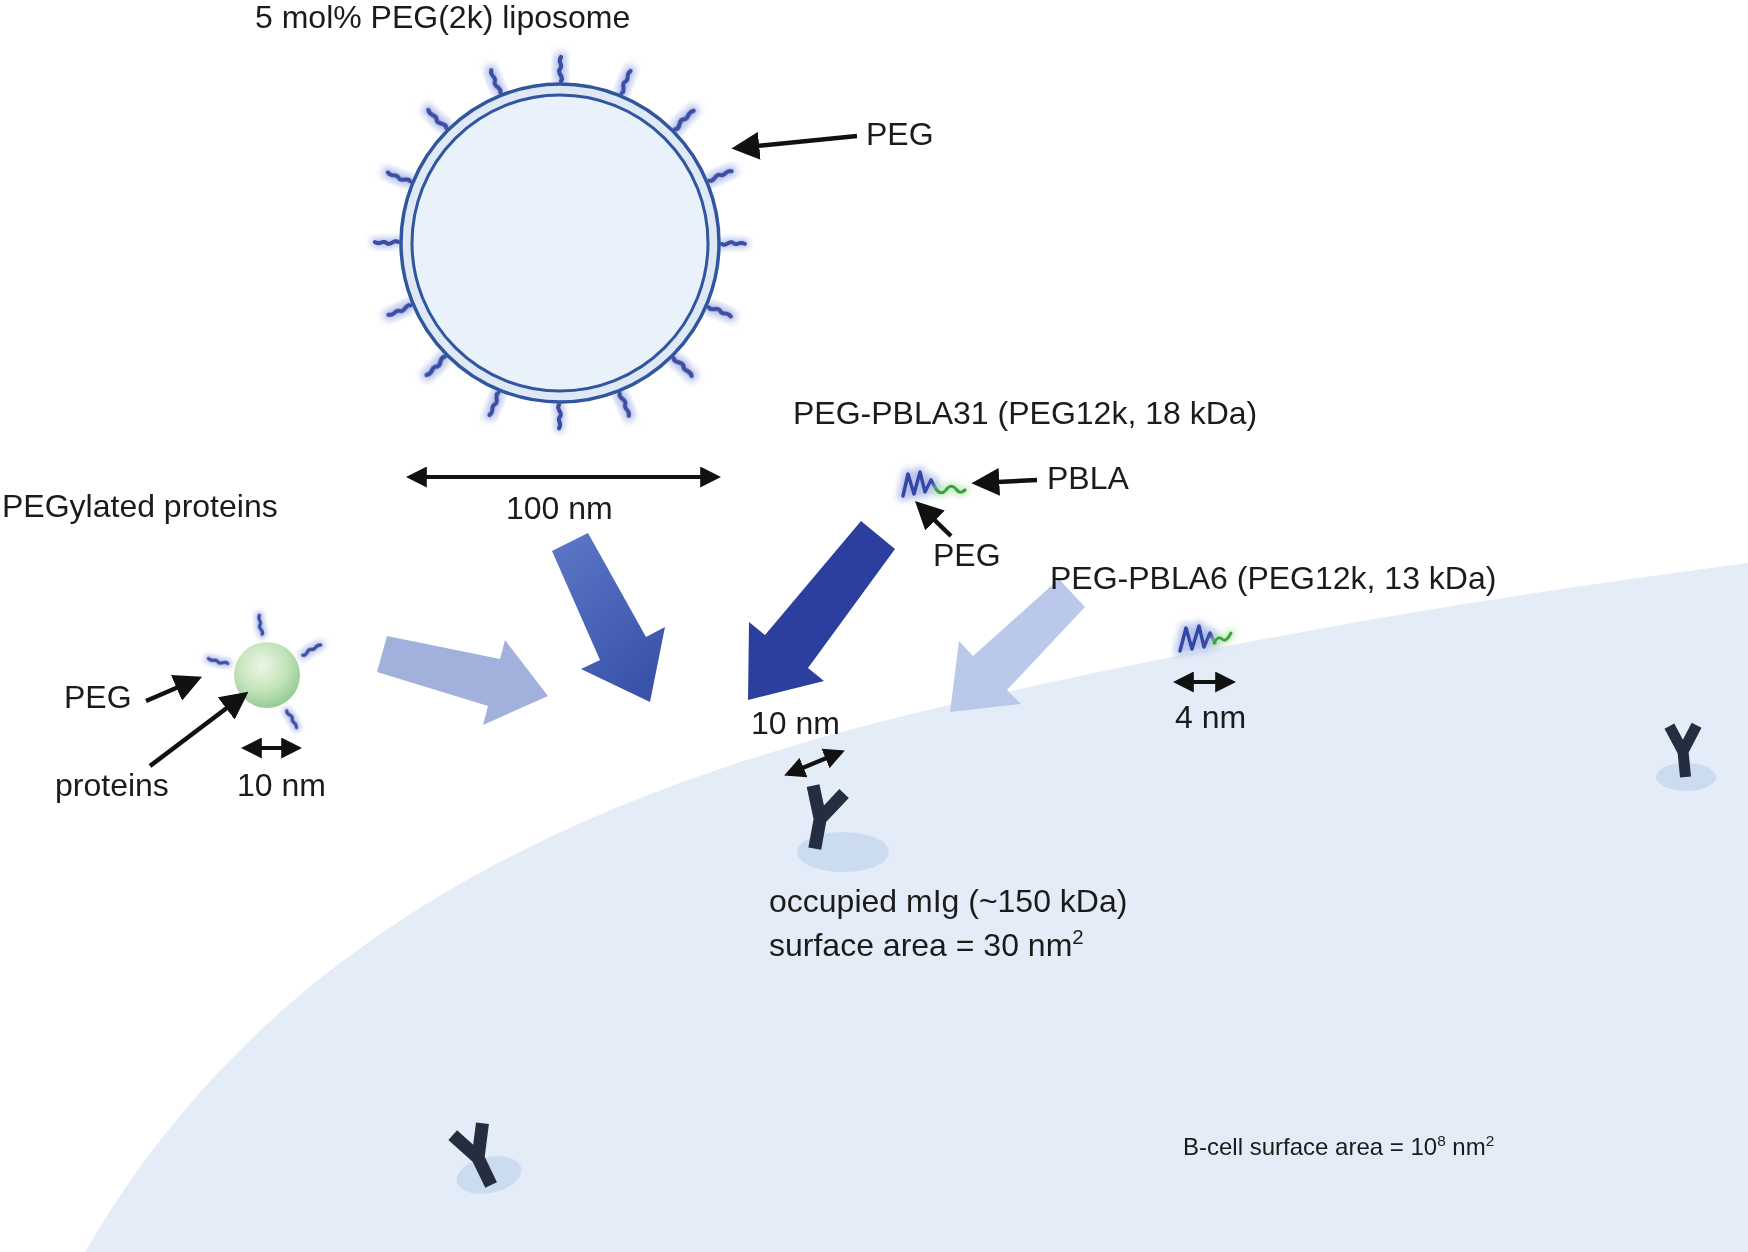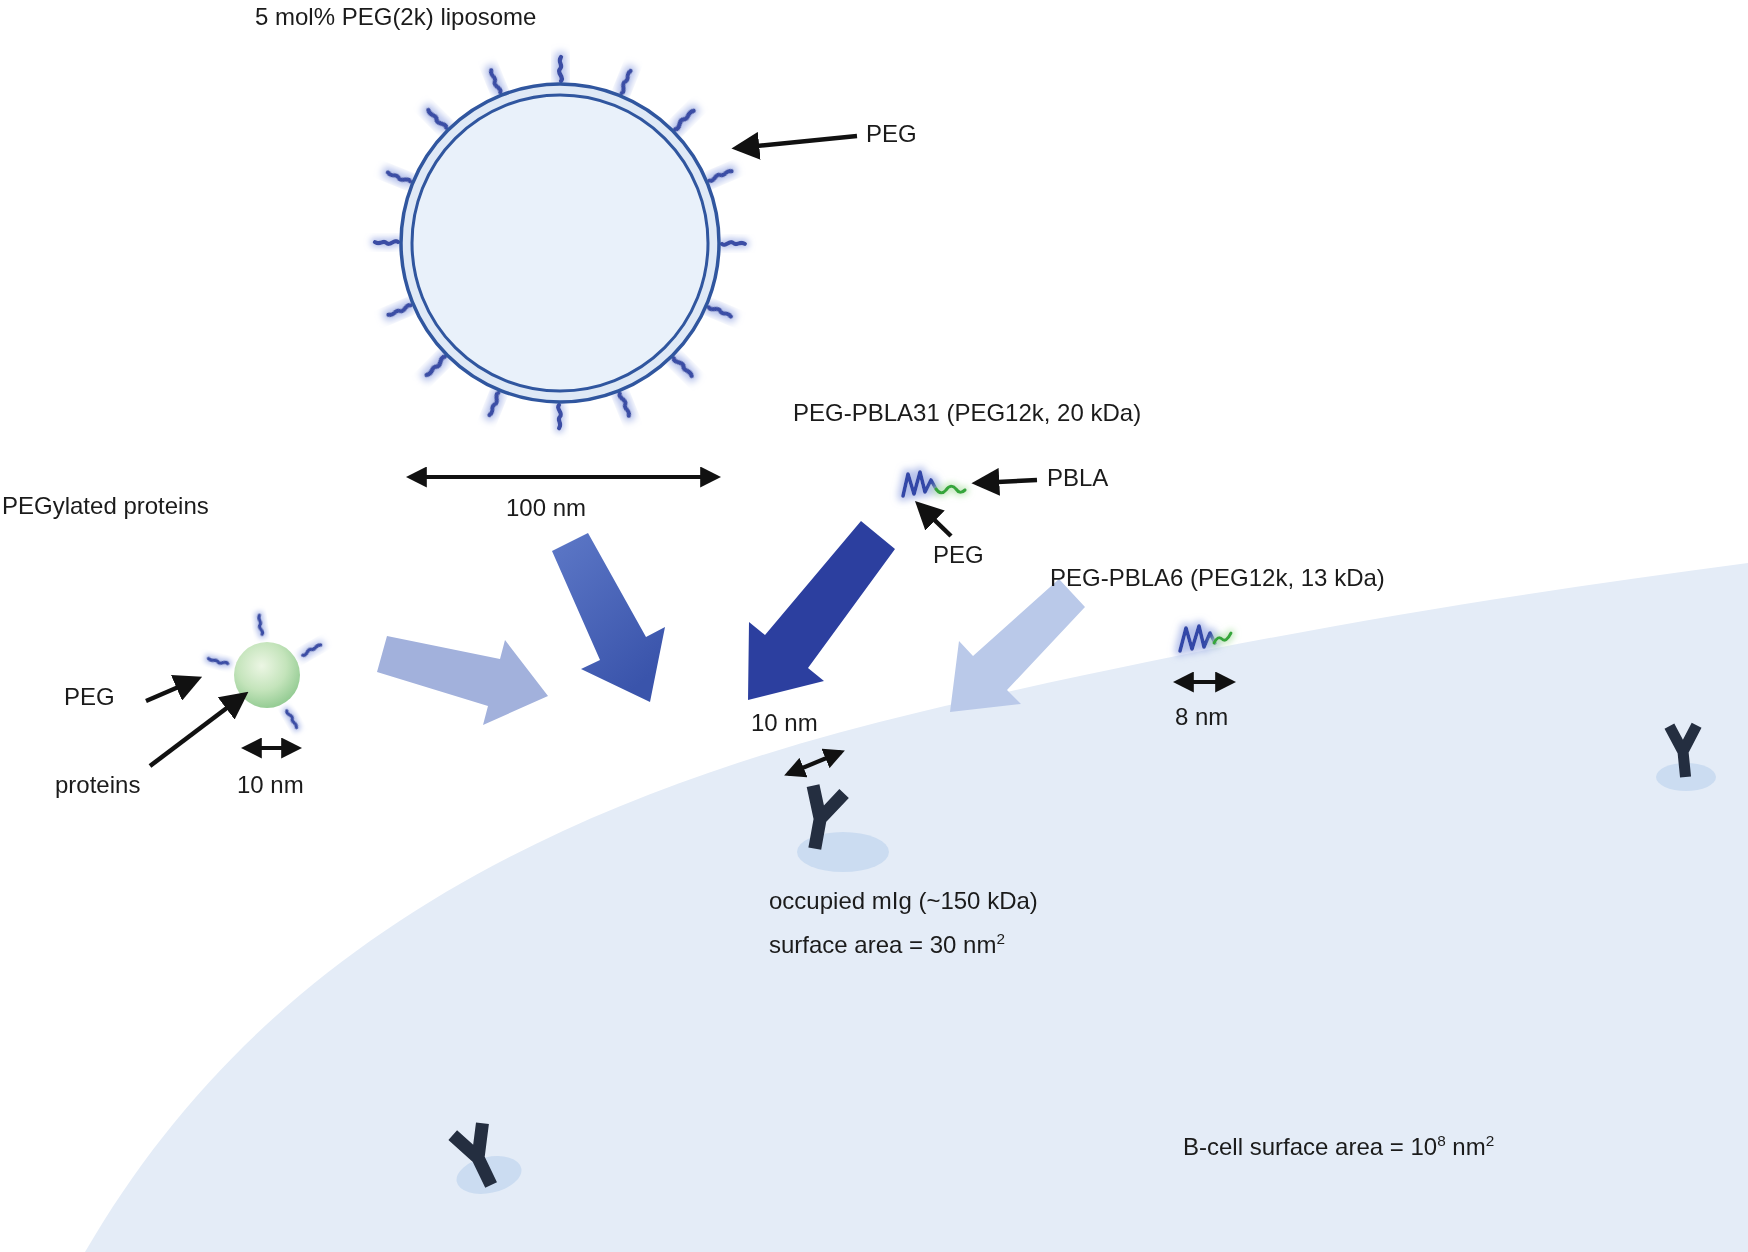--- a/index.html
+++ b/index.html
@@ -7,21 +7,21 @@
     position:relative;
     width:1748px;height:1252px;
     background:#ffffff;
     font-family:"Liberation Sans", sans-serif;
     overflow:hidden;
   }
   #gfx{position:absolute;left:0;top:0;}
   .lbl{
     position:absolute;
     color:#1b1b1b;
-    font-size:24px;
+    font-size:32px;
     line-height:34px;
     white-space:nowrap;
   }
   .lbl.two{line-height:44px;}
   .lbl sup{font-size:64%;line-height:0;}
   .big{font-size:24px;}
 </style>
 </head>
 <body>
 
@@ -144,39 +144,39 @@
       <line x1="788" y1="774" x2="841" y2="752" marker-start="url(#mB)" marker-end="url(#mB)"></line>
     </g>
   </svg>
 
   <div class="lbl" style="left:255px;top:0px;">5 mol% PEG(2k) liposome</div>
 
   <div class="lbl" style="left:866px;top:117px;">PEG</div>
 
   <div class="lbl" style="left:506px;top:491px;">100 nm</div>
 
-  <div class="lbl" style="left:793px;top:396px;">PEG-PBLA31 (PEG12k, 20 kDa)</div>
+  <div class="lbl" style="left:793px;top:396px;">PEG-PBLA31 (PEG12k, 18 kDa)</div>
 
   <div class="lbl" style="left:1047px;top:461px;">PBLA</div>
 
   <div class="lbl" style="left:933px;top:538px;">PEG</div>
 
   <div class="lbl two" style="left:2px;top:484px;">
     <div>PEGylated proteins</div>
   </div>
 
   <div class="lbl" style="left:64px;top:680px;">PEG</div>
 
   <div class="lbl" style="left:55px;top:768px;">proteins</div>
 
   <div class="lbl" style="left:237px;top:768px;">10 nm</div>
 
   <div class="lbl" style="left:1050px;top:561px;text-align:center;">PEG-PBLA6 (PEG12k, 13 kDa)</div>
 
-  <div class="lbl" style="left:1175px;top:700px;">8 nm</div>
+  <div class="lbl" style="left:1175px;top:700px;">4 nm</div>
 
   <div class="lbl" style="left:751px;top:706px;">10 nm</div>
 
   <div class="lbl two" style="left:769px;top:879px;">
     <div>occupied mIg (~150 kDa)</div>
     <div><span>surface area = 30 nm</span><sup>2</sup></div>
   </div>
 
   <div class="lbl big" style="left:1183px;top:1130px;"><span>B-cell surface area = 10</span><sup>8</sup><span> nm</span><sup>2</sup></div>
 

